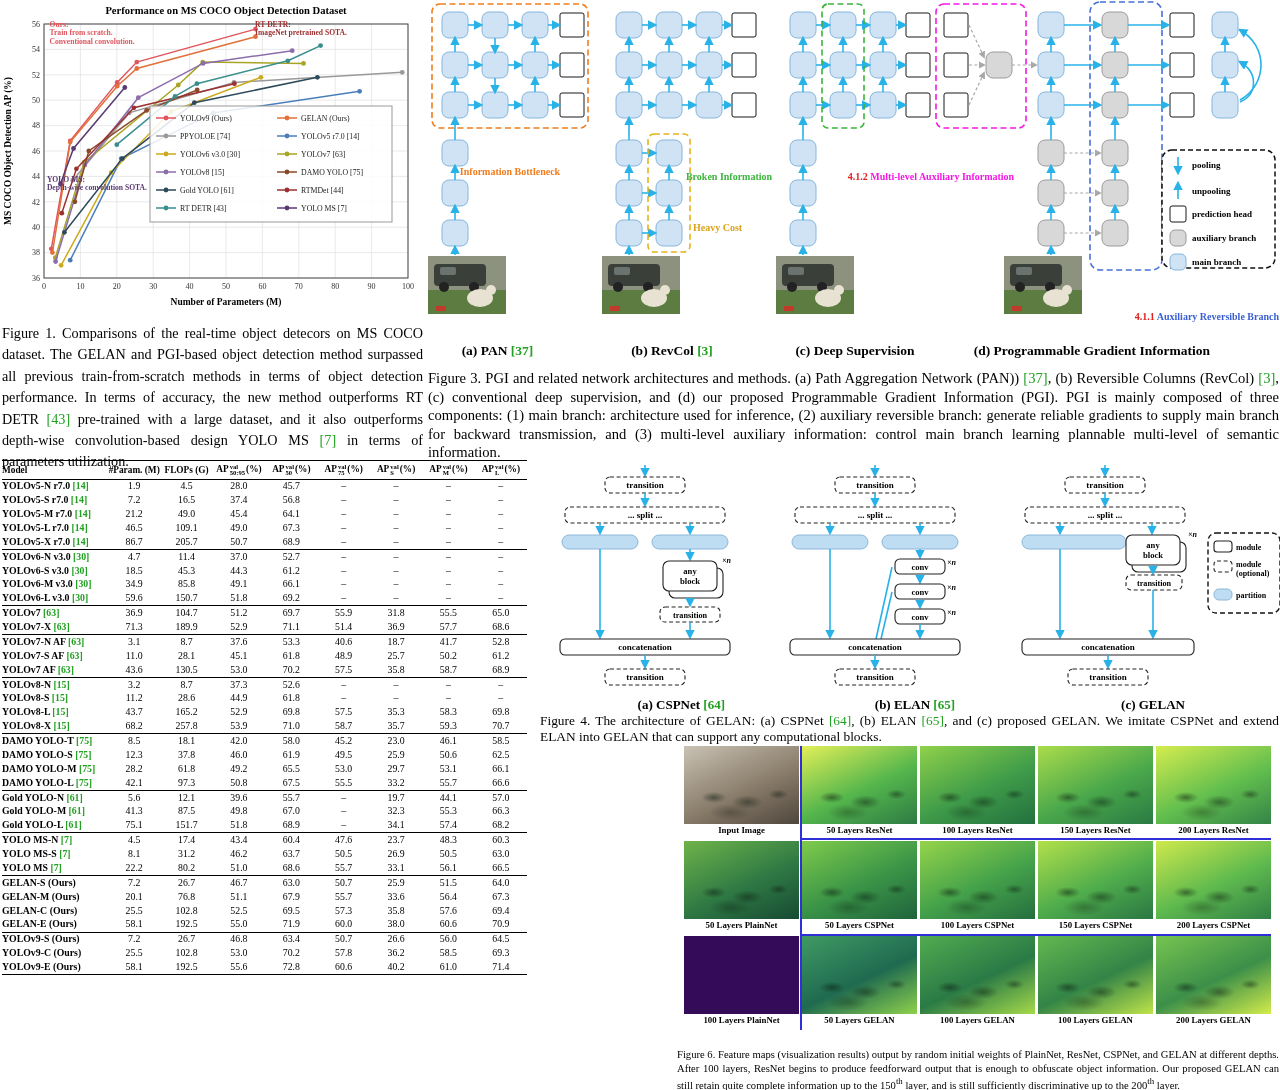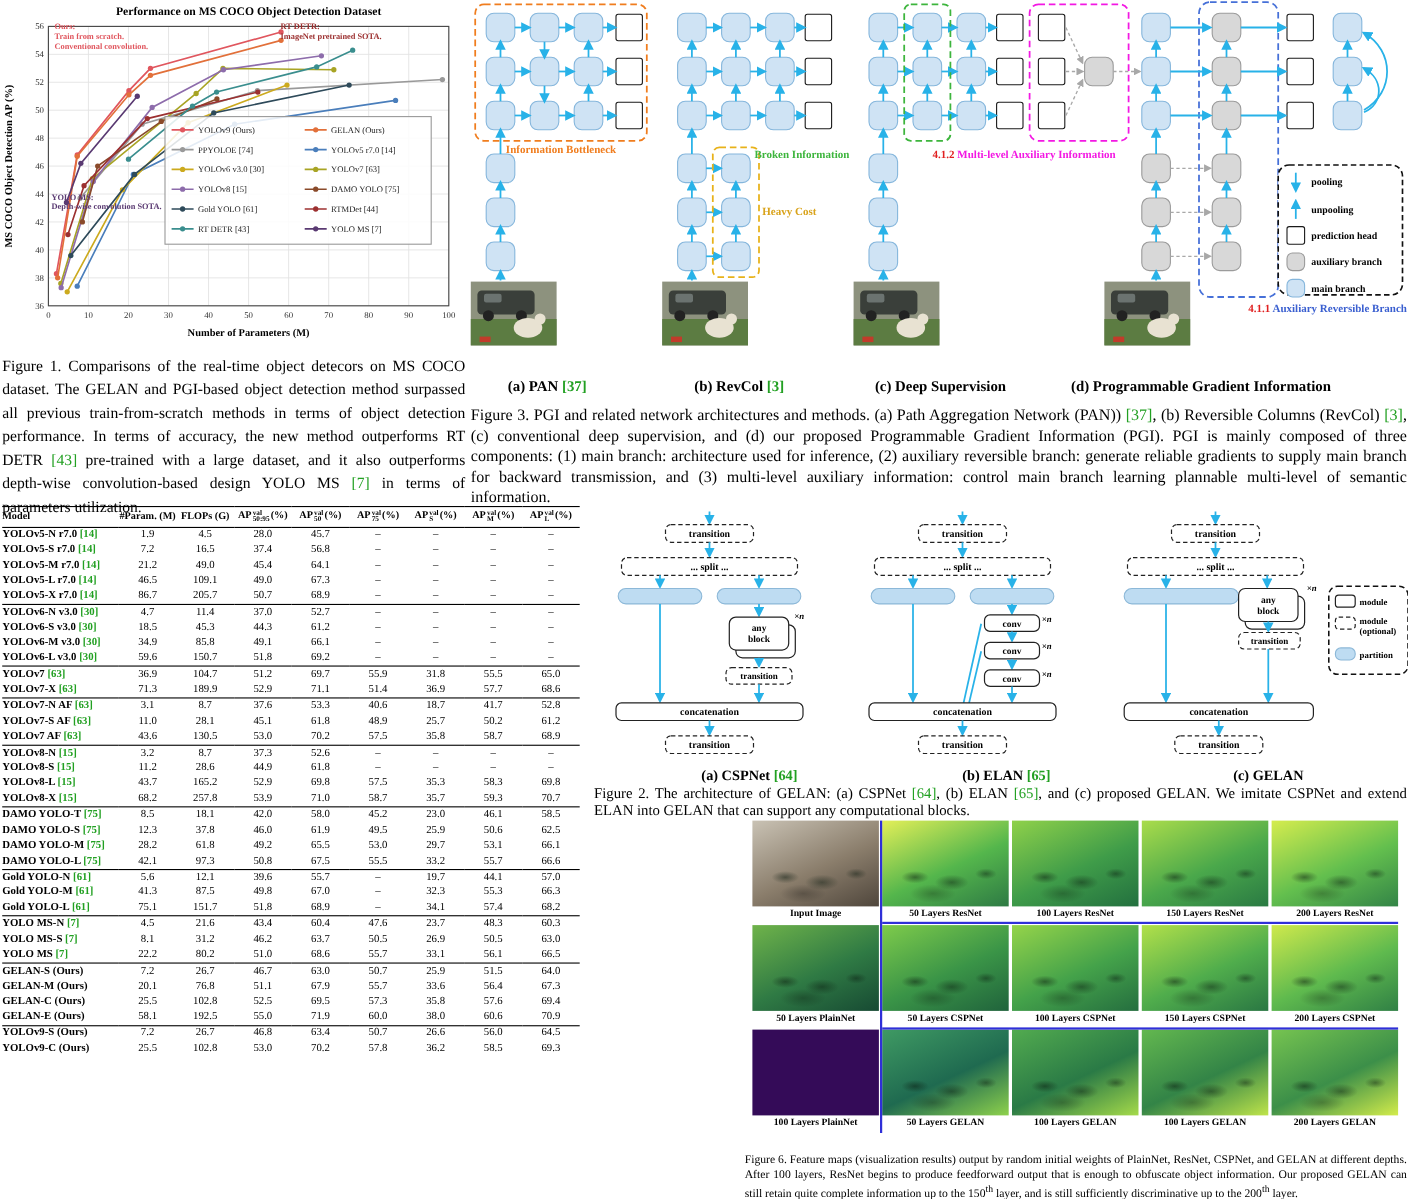--- a/index.html
+++ b/index.html
@@ -15,21 +15,21 @@
   .bbox{fill:#cfe3f4;stroke:#85b6dc;stroke-width:1;}
   .wbox{fill:#fff;stroke:#1a1a1a;stroke-width:1;}
   .gbox{fill:#d8d8d8;stroke:#9b9b9b;stroke-width:1;}
   .carr{stroke:#28b2e8;stroke-width:1.6;fill:none;}
   .garr{stroke:#a8a8a8;stroke-width:1.2;fill:none;stroke-dasharray:3 2.4;}
   .dbox{fill:#fff;stroke:#222;stroke-width:1.1;stroke-dasharray:4 2.6;}
   .sbox{fill:#fff;stroke:#222;stroke-width:1.1;}
   .pbox{fill:#bedcf2;stroke:#8cb8d8;stroke-width:1;}
   #fig3-wrap{position:absolute;left:426px;top:0;width:854px;height:366px;}
   #fig4-wrap{position:absolute;left:540px;top:463px;width:740px;height:250px;}
-  .f3t{position:absolute;font-weight:bold;font-size:10px;text-align:center;}
+  .f3t{position:absolute;font-weight:bold;font-size:10px;text-align:center;margin-top:35px;}
   .f3panel{position:absolute;font-weight:bold;font-size:13.5px;text-align:center;top:343px;}
   .f4panel{position:absolute;font-weight:bold;font-size:13px;text-align:right;top:234px;}
   #table1{position:absolute;left:2px;top:460px;width:525px;}
   #table1 .tbl-title{font-size:10.2px;text-align:center;margin-bottom:4px;}
   #table1 table{width:100%;border-collapse:collapse;font-size:9.8px;table-layout:fixed;}
   #table1 col.c-model{width:106px;}
   #table1 th{font-weight:bold;border-top:1.4px solid #000;border-bottom:0.8px solid #000;padding:2.5px 0;font-size:9.3px;}
   #table1 th.model-h{text-align:left;}
   #table1 td{text-align:center;padding:1.8px 0;line-height:1.05;}
   #table1 td.model{text-align:left;font-weight:bold;white-space:nowrap;overflow:hidden;}
@@ -500,21 +500,21 @@
           <td>51.8</td>
           <td>68.9</td>
           <td>–</td>
           <td>34.1</td>
           <td>57.4</td>
           <td>68.2</td>
         </tr>
         <tr class="gstart">
           <td class="model">YOLO MS-N <span class="cite">[7]</span></td>
           <td>4.5</td>
-          <td>21.6</td>
+          <td>17.4</td>
           <td>43.4</td>
           <td>60.4</td>
           <td>47.6</td>
           <td>23.7</td>
           <td>48.3</td>
           <td>60.3</td>
         </tr>
         <tr class="">
           <td class="model">YOLO MS-S <span class="cite">[7]</span></td>
           <td>8.1</td>
@@ -595,20 +595,31 @@
         <tr class="">
           <td class="model">YOLOv9-C (Ours)</td>
           <td>25.5</td>
           <td>102.8</td>
           <td>53.0</td>
           <td>70.2</td>
           <td>57.8</td>
           <td>36.2</td>
           <td>58.5</td>
           <td>69.3</td>
+        </tr>
+        <tr class=" last">
+          <td class="model">YOLOv9-E (Ours)</td>
+          <td>58.1</td>
+          <td>192.5</td>
+          <td>55.6</td>
+          <td>72.8</td>
+          <td>60.6</td>
+          <td>40.2</td>
+          <td>61.0</td>
+          <td>71.4</td>
         </tr>
       </tbody>
   </table>
 </div>
 
 <div id="fig3-wrap">
   <svg width="854" height="340">
     <defs>
       <marker id="mcy" viewBox="0 0 6 6" markerWidth="6" markerHeight="6" refX="4.5" refY="3" orient="auto">
           <path d="M0,0 L6,3 L0,6 Z" fill="#28b2e8"></path>
@@ -921,21 +932,21 @@
         <text x="696" y="113" font-size="8" font-weight="bold">(optional)</text>
         <rect x="674" y="126" width="18" height="11" rx="5" class="pbox"></rect>
         <text x="696" y="135" font-size="8" font-weight="bold">partition</text>
       </g>
   </svg>
   <div class="f4panel" style="left:25px;width:160px;"><span>(a) CSPNet </span><span style="color: rgb(34, 160, 34);">[64]</span></div>
   <div class="f4panel" style="left:255px;width:160px;"><span>(b) ELAN </span><span style="color: rgb(34, 160, 34);">[65]</span></div>
   <div class="f4panel" style="left:485px;width:160px;"><span>(c) GELAN</span></div>
 </div>
 
-<div id="fig4-caption" class="cap"><span>Figure 2. The architecture of GELAN: (a) CSPNet </span><span style="color: rgb(34, 160, 34);">[64]</span><span>, (b) ELAN </span><span style="color: rgb(34, 160, 34);">[65]</span><span>, and (c) proposed GELAN. We imitate CSPNet and extend ELAN into GELAN that can support any computational blocks.</span></div>
+<div id="fig4-caption" class="cap"><span>Figure 4. The architecture of GELAN: (a) CSPNet </span><span style="color: rgb(34, 160, 34);">[64]</span><span>, (b) ELAN </span><span style="color: rgb(34, 160, 34);">[65]</span><span>, and (c) proposed GELAN. We imitate CSPNet and extend ELAN into GELAN that can support any computational blocks.</span></div>
 
 <div id="fig6">
   <div id="fig6-grid">
       <div class="f6row">
         <div class="f6cell">
           <div class="f6img" style="background: radial-gradient(18px 8px at 26% 66%, rgba(10, 25, 15, 0.5), transparent 70%), radial-gradient(22px 10px at 55% 72%, rgba(10, 25, 15, 0.45), transparent 70%), radial-gradient(14px 7px at 82% 62%, rgba(10, 25, 15, 0.45), transparent 70%), radial-gradient(30px 12px at 40% 85%, rgba(0, 0, 0, 0.25), transparent 70%), linear-gradient(155deg, rgb(201, 194, 180) 0%, rgb(138, 125, 107) 55%, rgb(79, 70, 60) 100%);"></div>
           <div class="f6label">Input Image</div>
         </div>
         <div class="f6cell">
           <div class="f6img" style="background: radial-gradient(18px 8px at 26% 66%, rgba(10, 25, 15, 0.5), transparent 70%), radial-gradient(22px 10px at 55% 72%, rgba(10, 25, 15, 0.45), transparent 70%), radial-gradient(14px 7px at 82% 62%, rgba(10, 25, 15, 0.45), transparent 70%), radial-gradient(30px 12px at 40% 85%, rgba(0, 0, 0, 0.25), transparent 70%), linear-gradient(155deg, rgb(227, 239, 88) 0%, rgb(84, 182, 76) 55%, rgb(46, 122, 68) 100%);"></div>

